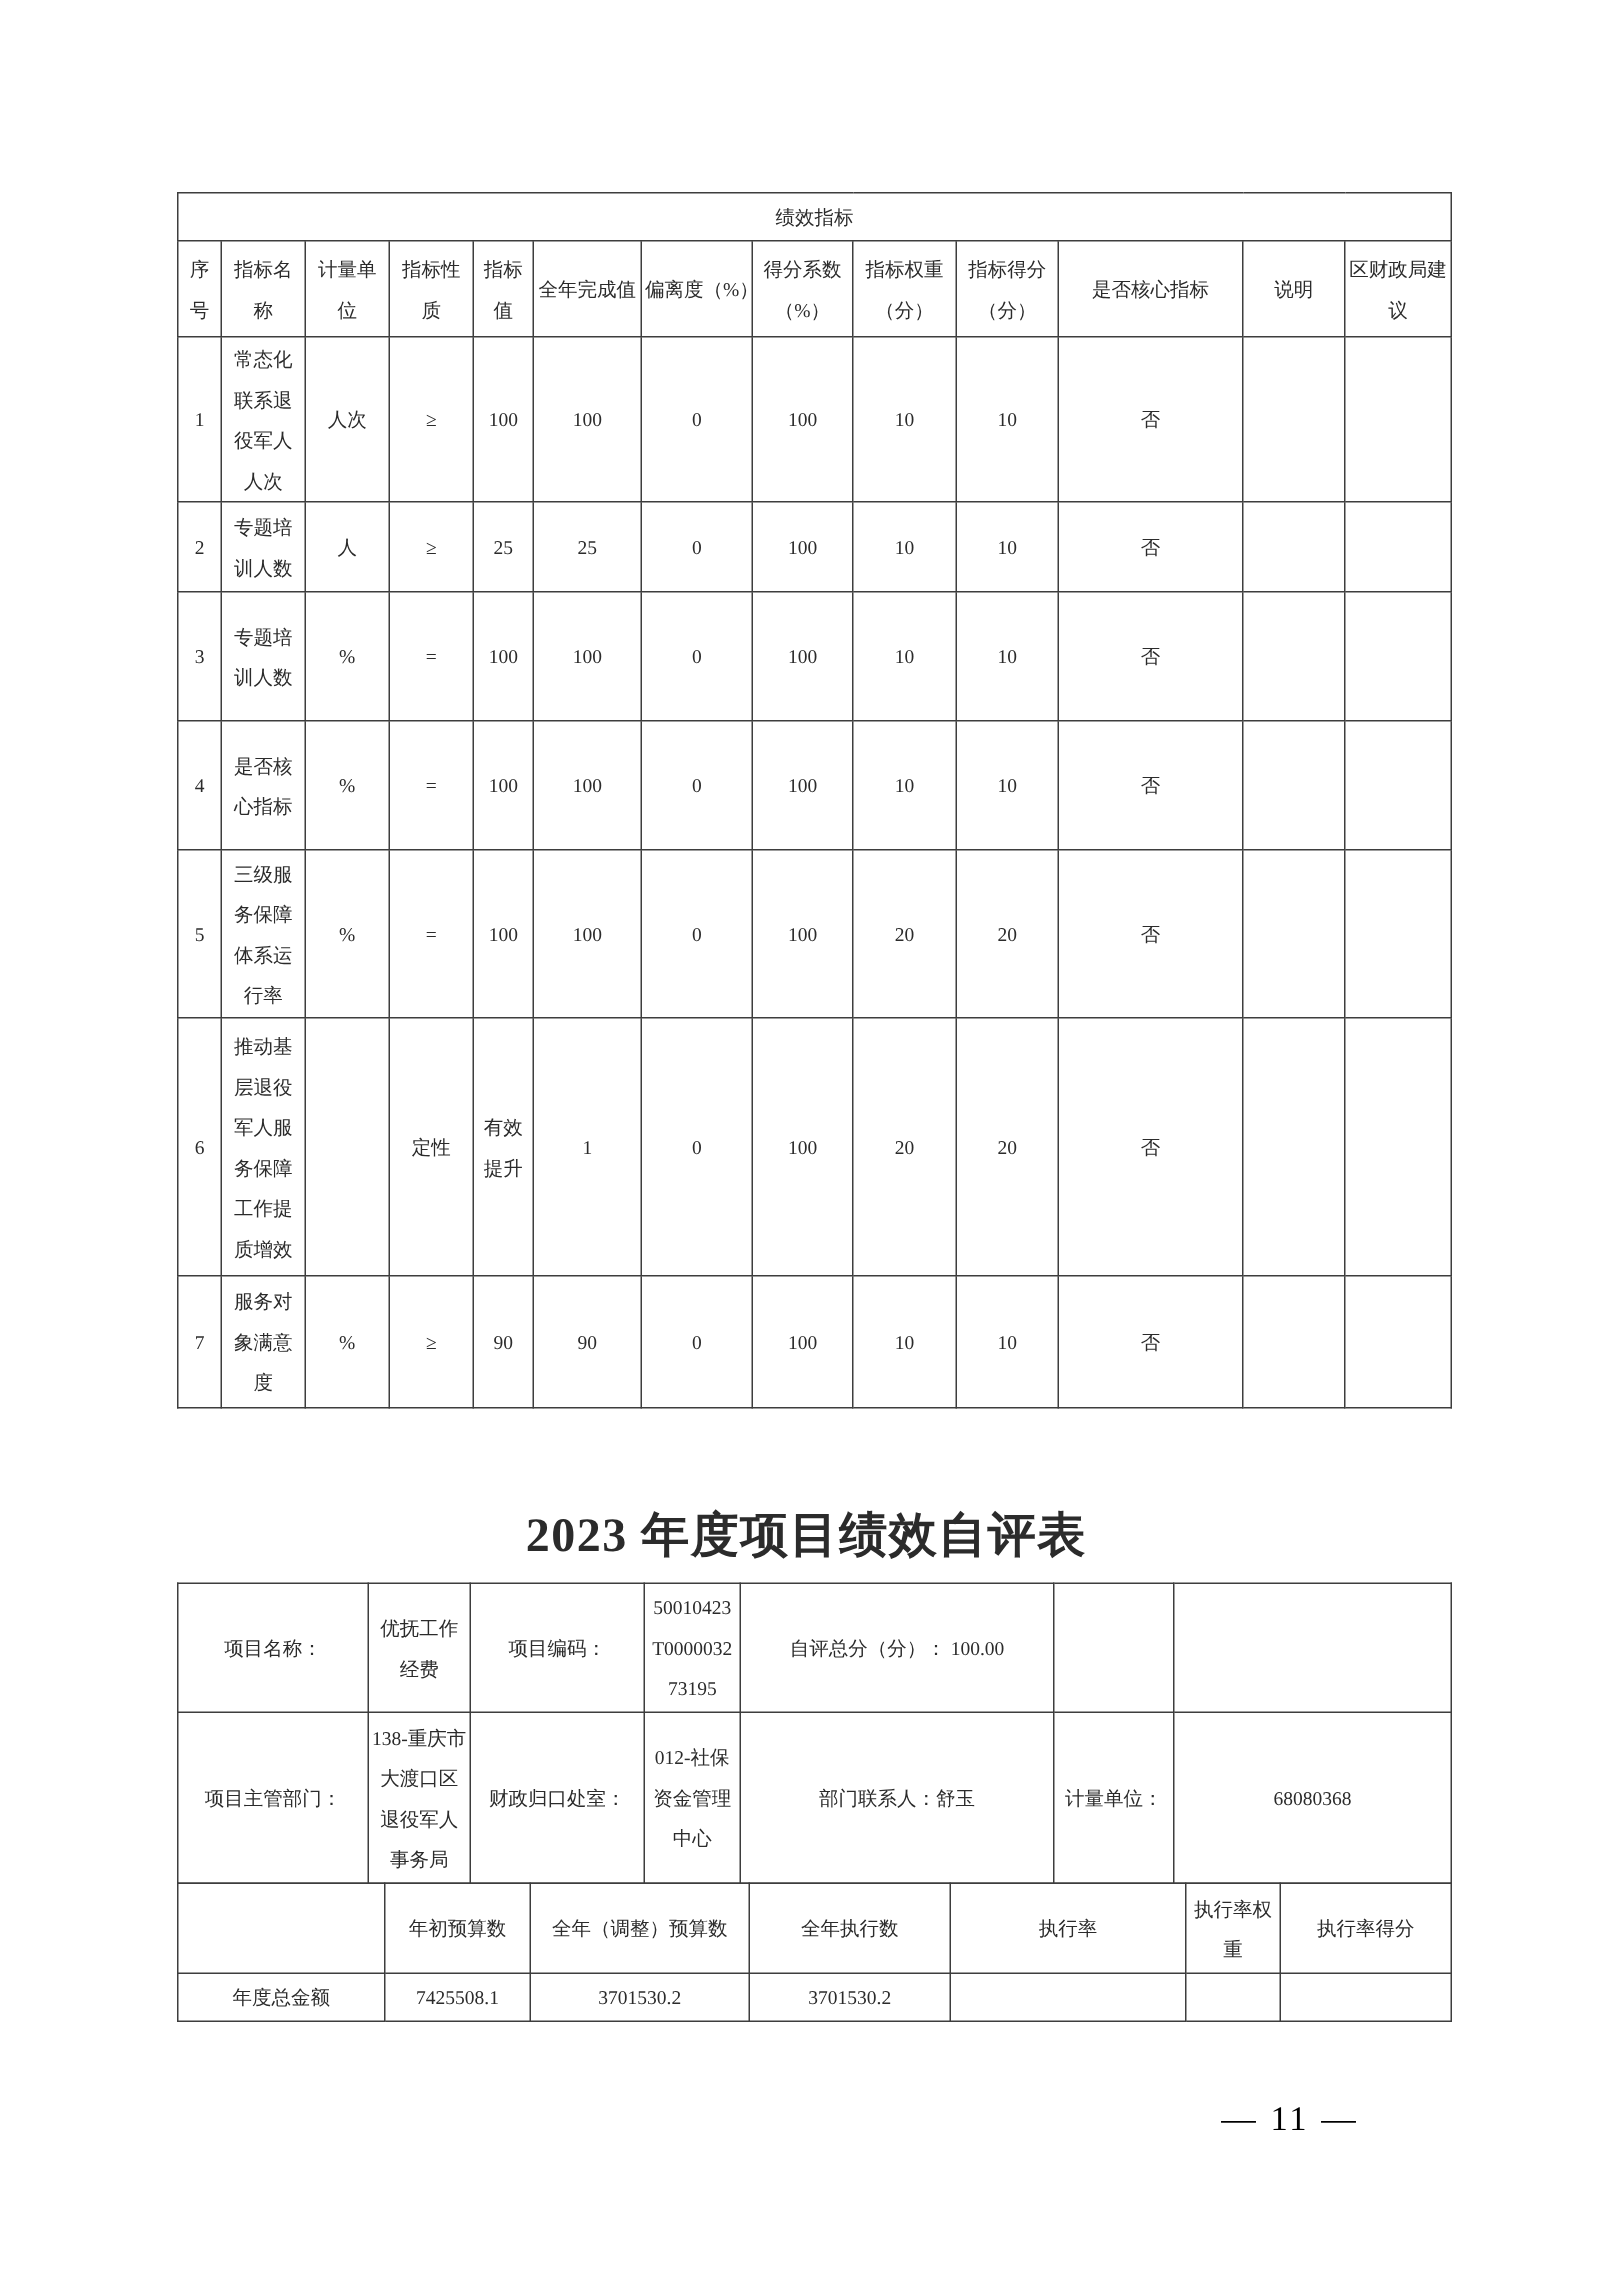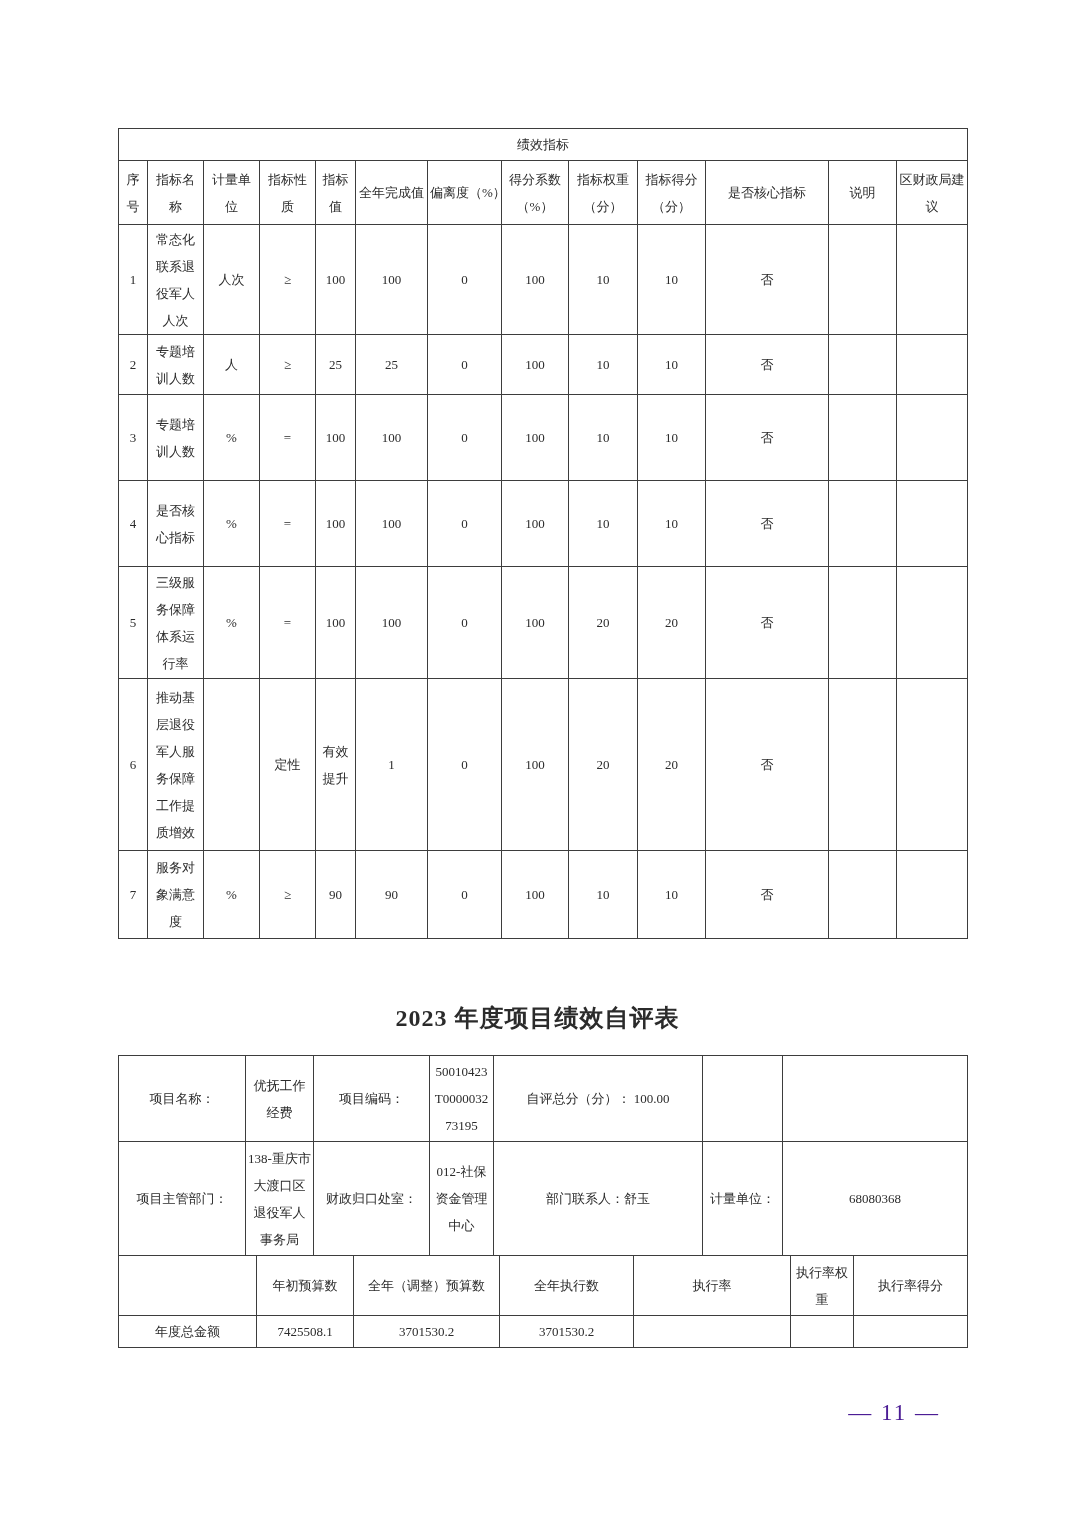--- a/index.html
+++ b/index.html
@@ -29,36 +29,36 @@
   .h64  { height: 64px; }
   .h110 { height: 110px; }
   .h60  { height: 60px; }
   .h86  { height: 86px; }
   .h112 { height: 112px; }
   .h172 { height: 172px; }
   .h88  { height: 88px; }
   
   .t2title {
     position: absolute; left: 0; top: 1002px; width: 1075px;
-    text-align: center; font-size: 24px; font-weight: bold;
+    text-align: center; font-size: 32px; font-weight: bold;
     letter-spacing: 1px;
   }
   .t2wrap { position: absolute; left: 118px; top: 1055px; width: 849px; }
   .t2wrap table { width: 849px; }
   .t2b, .t2c { margin-top: -1px; }
   .rh86  { height: 86px; }
   .rh114 { height: 114px; }
   .rh28  { height: 28px; }
   .rh60  { height: 60px; }
   .rh32  { height: 32px; }
   
   .pagenum {
     position: absolute; left: 780px; top: 1400px; width: 160px;
-    text-align: right; font-size: 23px; letter-spacing: 2px;
-    color: #4c1d95;
+    text-align: center; font-size: 23px; letter-spacing: 2px;
+    color: #000000;
   }
 </style>
 </head>
 <body>
 
 <div>
 
   <table class="t1">
     <colgroup>
       <col style="width:29px">

